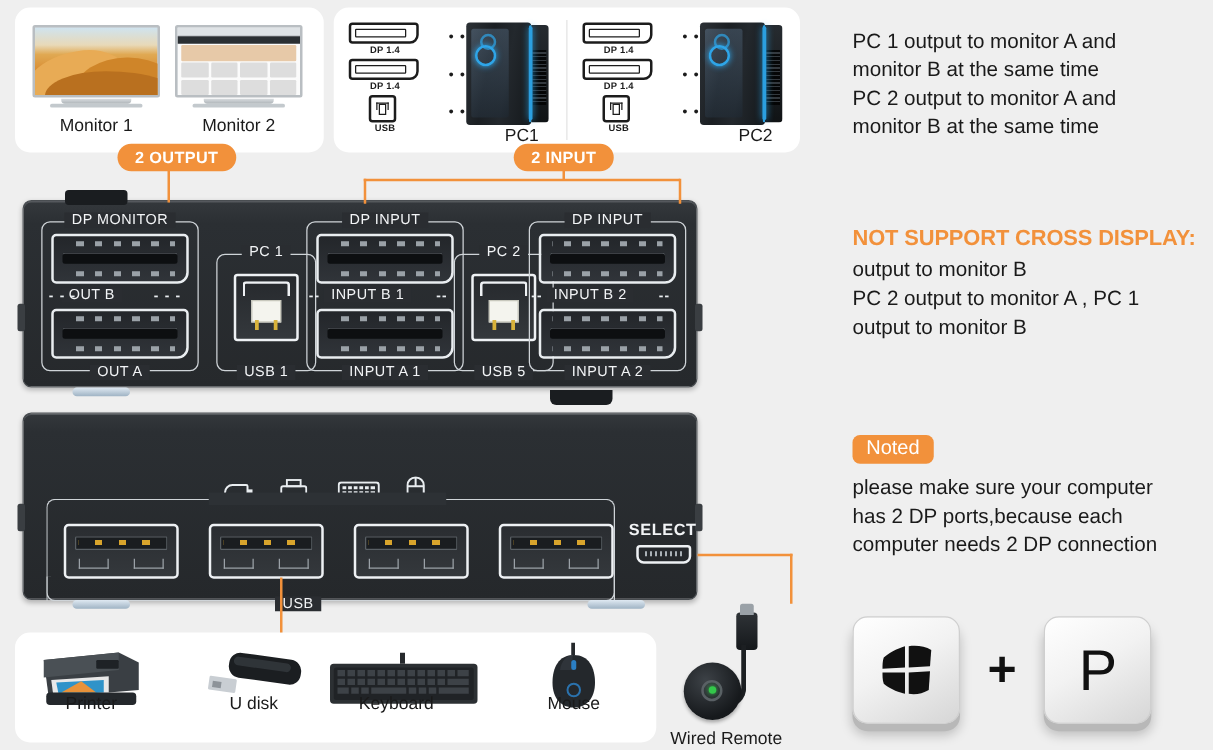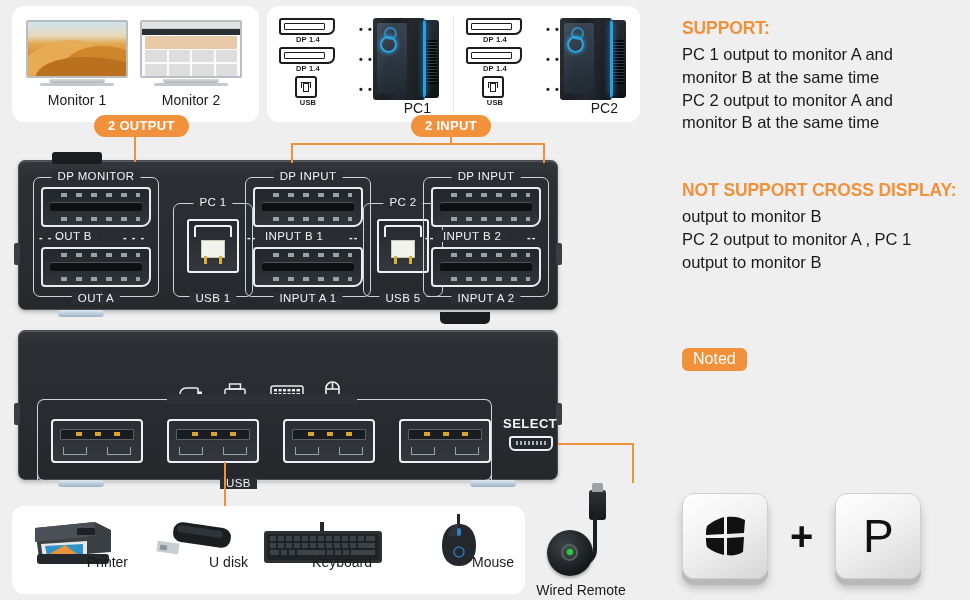--- a/index.html
+++ b/index.html
@@ -165,21 +165,21 @@
     background:#25282c; }
   .miniusb::after { content:""; position:absolute; left:5px; right:5px; top:3px; height:4px;
     background:repeating-linear-gradient(90deg,#aab1b7 0 2px,transparent 2px 4px); }
   .selectlbl { position:absolute; color:#f2f4f6; font-size:13px; font-weight:bold;
     letter-spacing:.5px; }
 
   
   #periph-card { left: 12px; top: 506px; width: 513px; height: 88px; }
   .pitem { position:absolute; top:6px; width:110px; text-align:center; }
   .pitem .cap2 { font-size:14px; color:#1a1a1a; position:absolute; bottom:-2px;
-    left:0; right:0;text-align:right; }
+    left:0; right:0; }
   .pimg { height:56px; position:relative; }
 
   
   #remote { position:absolute; left:533px; top:478px; width:96px; height:118px; }
   .rpuck { position:absolute; left:14px; bottom:20px; width:46px; height:46px;
     border-radius:50%; background:radial-gradient(circle at 38% 32%,#3d4247,#16191c 70%);
     box-shadow:0 2px 3px rgba(0,0,0,.3); }
   .rpuck .btn { position:absolute; left:14px; top:14px; width:17px; height:17px;
     border:2px solid #5a6065; border-radius:50%; }
   .rpuck .led { position:absolute; left:20px; top:19px; width:6px; height:6px;
@@ -497,21 +497,21 @@
         <path d="M10 14 L70 8 L70 22 L10 28 Z" fill="#4a5055"></path>
         <rect x="52" y="14" width="18" height="7" rx="1" fill="#1e2226"></rect>
         <path d="M16 30 L62 27 L62 42 L18 45 Z" fill="#e8e8e8"></path>
         <path d="M20 32 L58 30 L58 40 L22 42 Z" fill="#2f93c9"></path>
         <path d="M24 40 L40 31 L52 40 Z" fill="#e8923a"></path>
         <rect x="12" y="40" width="72" height="10" rx="3" fill="#24282c"></rect>
       </svg>
     </div>
     <div class="cap2">Printer</div>
   </div>
-  <div class="pitem" style="left:126px">
+  <div class="pitem" style="left:136px">
     <div class="pimg">
       <svg width="100" height="56" viewBox="0 0 100 56" style="margin-top:4px">
         <rect x="30" y="9" width="58" height="20" rx="9" fill="#1b1e21" transform="rotate(8 59 19)"></rect>
         <rect x="34" y="12" width="46" height="7" rx="3.5" fill="#34393e" transform="rotate(8 57 15)" opacity=".8"></rect>
         <rect x="14" y="26" width="22" height="11" rx="1" fill="#c9ced3" transform="rotate(8 25 31)"></rect>
         <rect x="17" y="29" width="7" height="5" fill="#8d9399" transform="rotate(8 20 31)"></rect>
       </svg>
     </div>
     <div class="cap2">U disk</div>
   </div>
@@ -579,40 +579,44 @@
   <div class="rcable"></div>
   <div class="rpuck">
     <div class="btn"></div>
       <div class="led"></div>
   </div>
   <div class="rcap">Wired Remote</div>
 </div>
 
 <div id="right">
   <div style="position:absolute; left:10px; top:18px;">
-    <div class="hd">SUPPORT:</div>
     <div class="bd" style="margin-top:4px;">
       <div>PC 1 output to monitor A and</div>
       <div>monitor B at the same time</div>
       <div>PC 2 output to monitor A and</div>
       <div>monitor B at the same time</div>
     </div>
   </div>
 
   <div style="position:absolute; left:10px; top:180px;">
     <div class="hd">NOT SUPPORT CROSS DISPLAY:</div>
     <div class="bd" style="margin-top:4px;">
       <div>output to monitor B</div>
       <div>PC 2 output to monitor A , PC 1</div>
       <div>output to monitor B</div>
     </div>
   </div>
 
   <div style="position:absolute; left:10px; top:348px;">
     <span class="notedpill">Noted</span>
+    <div class="bd" style="margin-top:8px;">
+      <div>please make sure your computer</div>
+      <div>has 2 DP ports,because each</div>
+      <div>computer needs 2 DP connection</div>
+    </div>
   </div>
 
   <div class="keys">
     <div class="key">
       <div class="winlogo">
         <svg width="46" height="44" viewBox="0 0 46 44">
           <path d="M5 12 C12 6 19 4 22 3 L22 20 L4 21 C4 18 4 15 5 12 Z" fill="#111"></path>
           <path d="M25 3 C31 2 38 3 43 6 L42 19 L25 20 Z" fill="#111"></path>
           <path d="M4 24 L22 24 L22 41 C18 40 11 38 5 33 C4 30 4 27 4 24 Z" fill="#111"></path>
           <path d="M25 24 L42 23 L41 38 C36 41 30 42 25 41 Z" fill="#111"></path>

